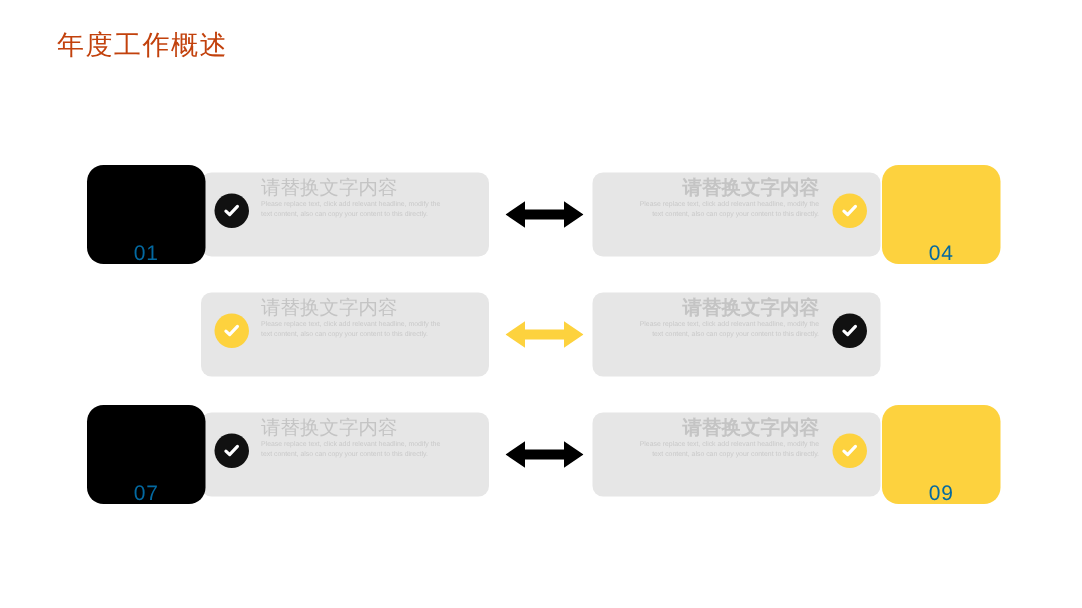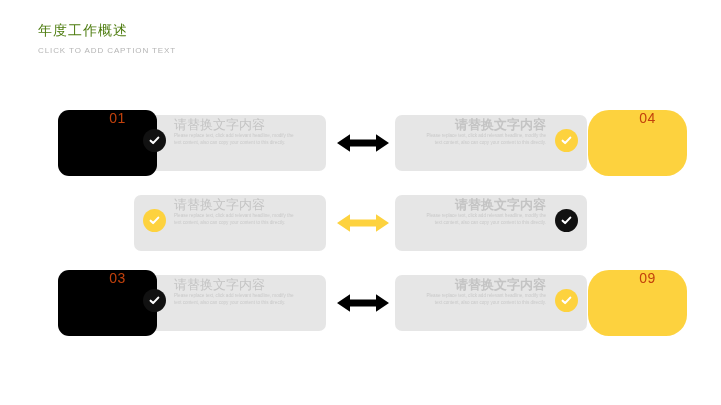--- a/index.html
+++ b/index.html
@@ -15,23 +15,23 @@
     position: relative;
   }
 
   
   .slide-header {
     position: absolute;
     left: 38px;
     top: 18px;
   }
   .slide-title {
-    font-size: 14px;
+    font-size: 18px;
     line-height: 24px;
-    color: #4d7c0f;
+    color: #c2410c;
     font-weight: 400;
     letter-spacing: 1px;
     white-space: nowrap;
   }
   .slide-subtitle {
     margin-top: 3px;
     font-size: 8px;
     line-height: 11px;
     color: #b5b5b5;
     letter-spacing: 0.9px;
@@ -75,31 +75,30 @@
   .half-right .panel { left: 0px; }
 
   
   .num-tile {
     position: absolute;
     top: 0;
     width: 79px;
     height: 66px;
     border-radius: 11px;
     display: flex;
-    align-items: flex-start;
+    align-items: flex-end;
     justify-content: center;
-    color: #c2410c;
+    color: #0369a1;
     font-size: 14px;
     letter-spacing: 0.5px;
-    padding-left: 20px;
   }
   .half-left  .num-tile { left: 0; }
   .half-right .num-tile { left: 193px; }
   .num-tile.dark   { background: #000000; }
-  .num-tile.yellow { background: #fdd23e; border-radius: 21px; }
+  .num-tile.yellow { background: #fdd23e; }
 
   
   .check-badge {
     position: absolute;
     top: 19px;
     width: 23px;
     height: 23px;
     border-radius: 50%;
     display: flex;
     align-items: center;
@@ -143,21 +142,20 @@
     width: 52px;
     height: 22px;
   }
   .arrow svg { display: block; }
 </style>
 </head>
 <body>
 
 <div class="slide-header">
   <div class="slide-title">年度工作概述</div>
-  <div class="slide-subtitle">CLICK TO ADD CAPTION TEXT</div>
 </div>
 
 <div class="rows">
 
   <div class="row">
 
     <div class="half half-left">
       <div class="panel"></div>
       <div class="num-tile dark">
         <span>01</span>
@@ -229,21 +227,21 @@
         <div class="tb-body">Please replace text, click add relevant headline, modify the text content, also can copy your content to this directly.</div>
       </div>
     </div>
   </div>
 
   <div class="row">
 
     <div class="half half-left">
       <div class="panel"></div>
       <div class="num-tile dark">
-        <span>03</span>
+        <span>07</span>
       </div>
       <div class="check-badge dark">
         <svg width="13" height="13" viewBox="0 0 13 13">
             <path d="M2.6 6.7 L5.1 9.1 L10.3 3.6" fill="none" stroke="#ffffff" stroke-width="2.1" stroke-linecap="round" stroke-linejoin="round"></path>
           </svg>
       </div>
       <div class="textblock">
         <div class="tb-head">请替换文字内容</div>
         <div class="tb-body">Please replace text, click add relevant headline, modify the text content, also can copy your content to this directly.</div>
       </div>

